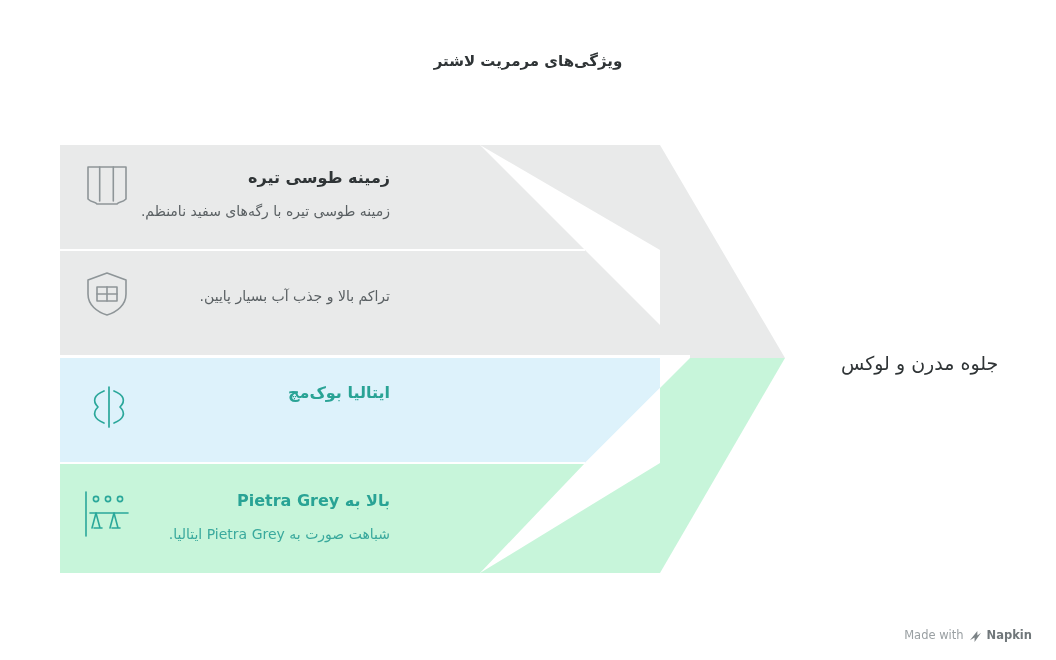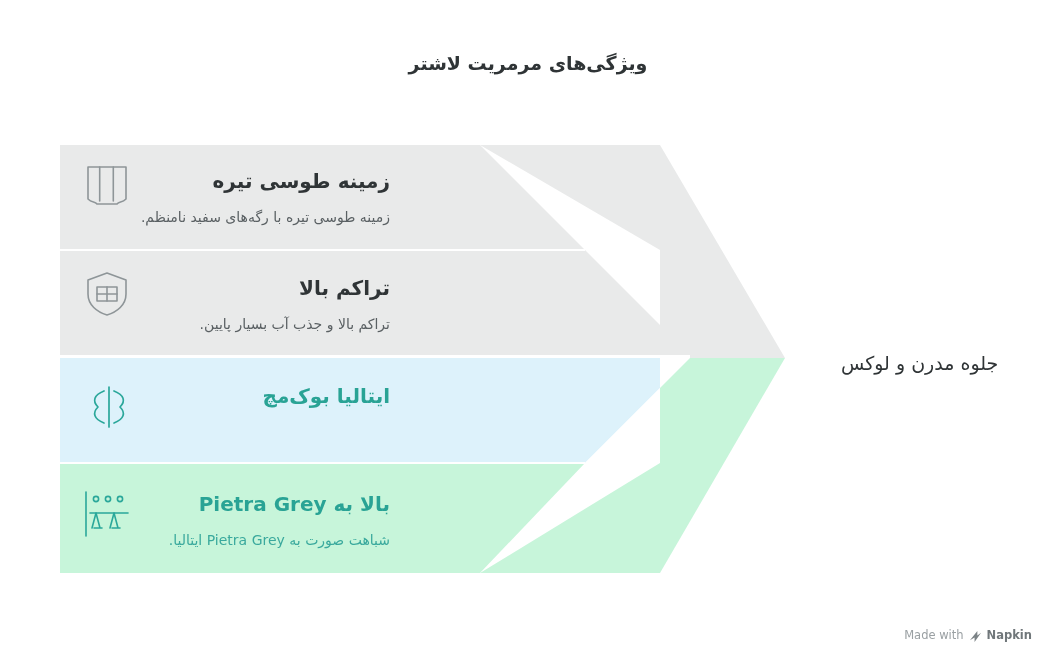--- a/index.html
+++ b/index.html
@@ -14,21 +14,21 @@
     overflow: hidden;
     position: relative;
   }
 
   #title {
     position: absolute;
     top: 52px;
     left: 0;
     width: 1056px;
     text-align: center;
-    font-size: 19px;
+    font-size: 15px;
     font-weight: bold;
     color: #2f3436;
     letter-spacing: 0.2px;
   }
 
   #diagram {
     position: absolute;
     left: 0;
     top: 0;
     width: 1056px;
@@ -46,21 +46,21 @@
 
   .row-text {
     position: absolute;
     right: 90px;
     top: 22px;
     width: 300px;
     text-align: right;
   }
 
   .row-title {
-    font-size: 20px;
+    font-size: 16px;
     font-weight: bold;
     color: #2f3436;
     line-height: 1.4;
     white-space: nowrap;
     direction: rtl;
     padding-left: 9px;
   }
   .row-desc {
     margin-top: 12px;
     font-size: 14px;
@@ -166,21 +166,20 @@
 
 <div class="row dark" style="top:145px;">
   <div class="row-text">
     <div class="row-title">زمینه طوسی تیره</div>
     <div class="row-desc">زمینه طوسی تیره با رگه‌های سفید نامنظم.</div>
   </div>
 </div>
 
 <div class="row dark" style="top:252px;">
   <div class="row-text">
-    <div class="row-title">تراکم بالا</div>
     <div class="row-desc">تراکم بالا و جذب آب بسیار پایین.</div>
   </div>
 </div>
 
 <div class="row teal" style="top:360px;">
   <div class="row-text">
     <div class="row-title">ایتالیا بوک‌مچ</div>
   </div>
 </div>
 

